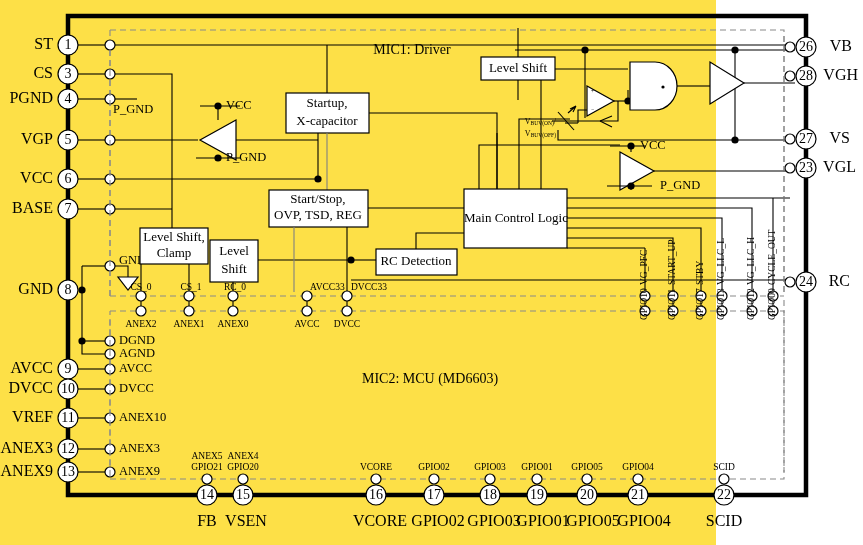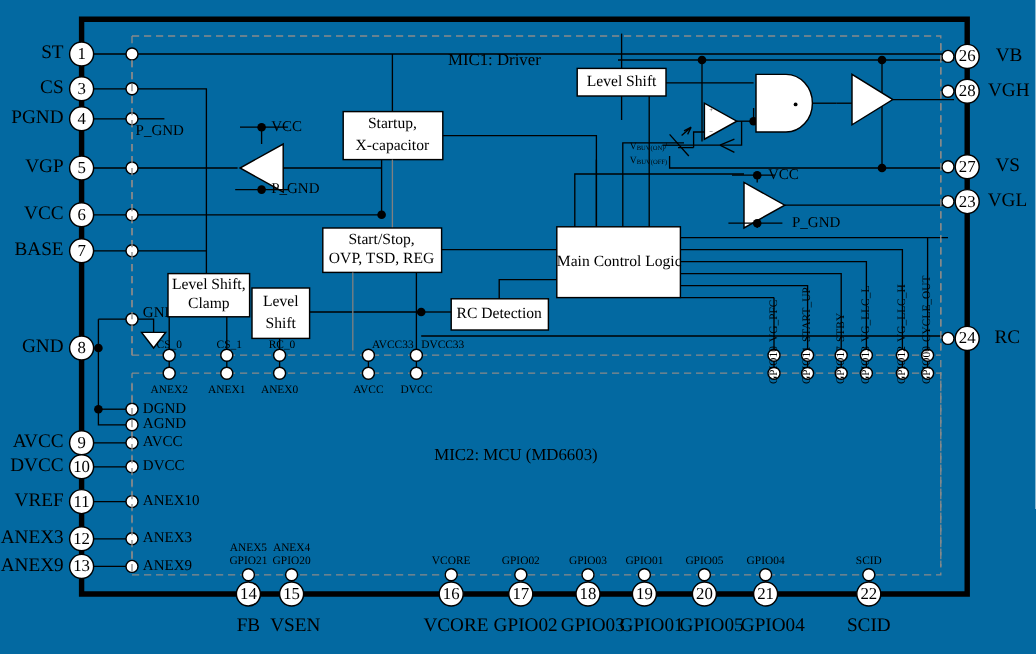--- a/index.html
+++ b/index.html
@@ -1,18 +1,18 @@
 <!DOCTYPE html>
 <html><head>
 <meta charset="utf-8">
 <style>
   html,body{margin:0;padding:0;background:#fff;}
   body{width:863px;height:545px;overflow:hidden;
        font-family:"Liberation Serif", serif;}
-  #root{position:relative;width:863px;height:545px;background:#0369a1;}
+  #root{position:relative;width:716px;height:545px;background:#fde047;}
   svg{display:block;}
   text{font-family:"Liberation Serif", serif; fill:#000; dominant-baseline:middle;}
   .pinlbl{font-size:16px; text-anchor:end;}
   .pinlbl-b{font-size:16px; text-anchor:middle;}
   .pinnum{font-size:14px; text-anchor:middle;}
   .blk{font-size:13px; text-anchor:middle;}
   .sig{font-size:9.5px; text-anchor:middle;}
   .sig-l{font-size:9.5px; text-anchor:start;}
   .net{font-size:12.5px; text-anchor:start;}
   .title{font-size:14px; text-anchor:middle;}

